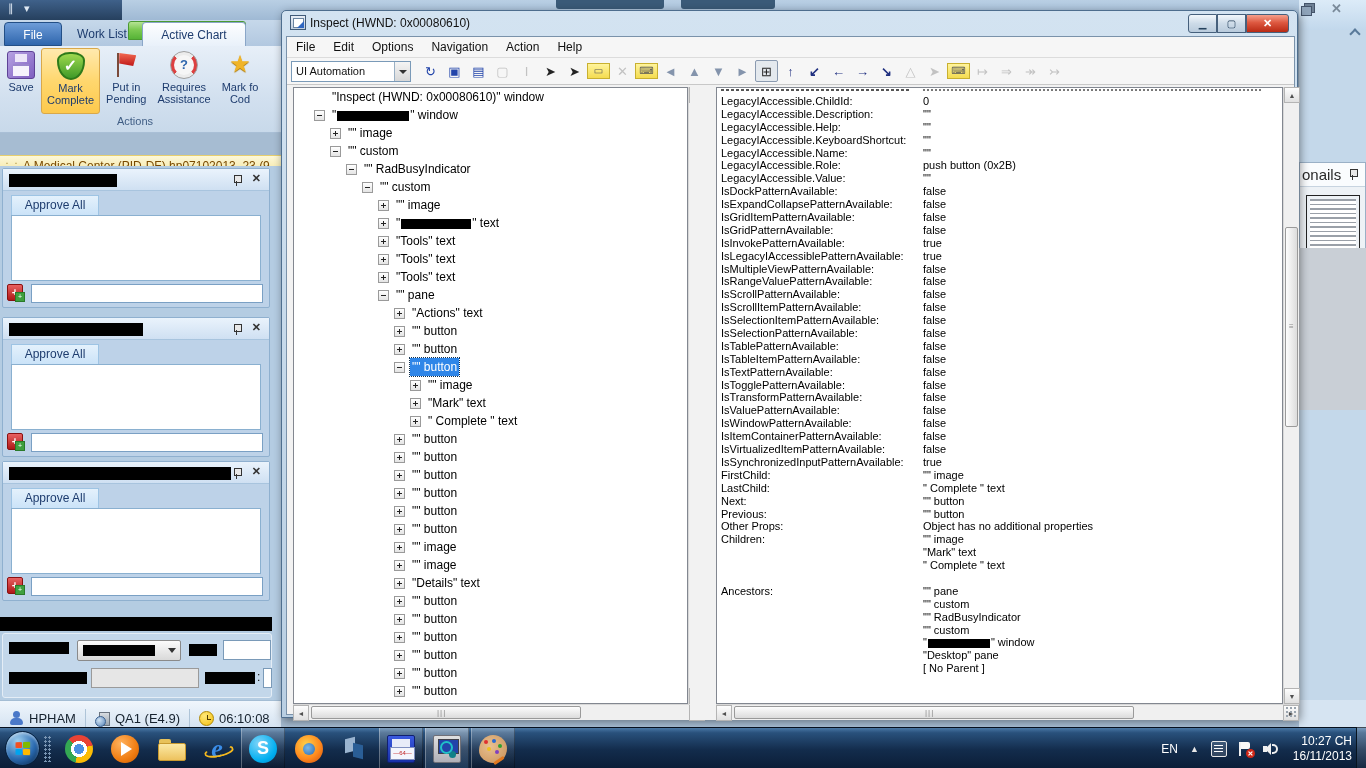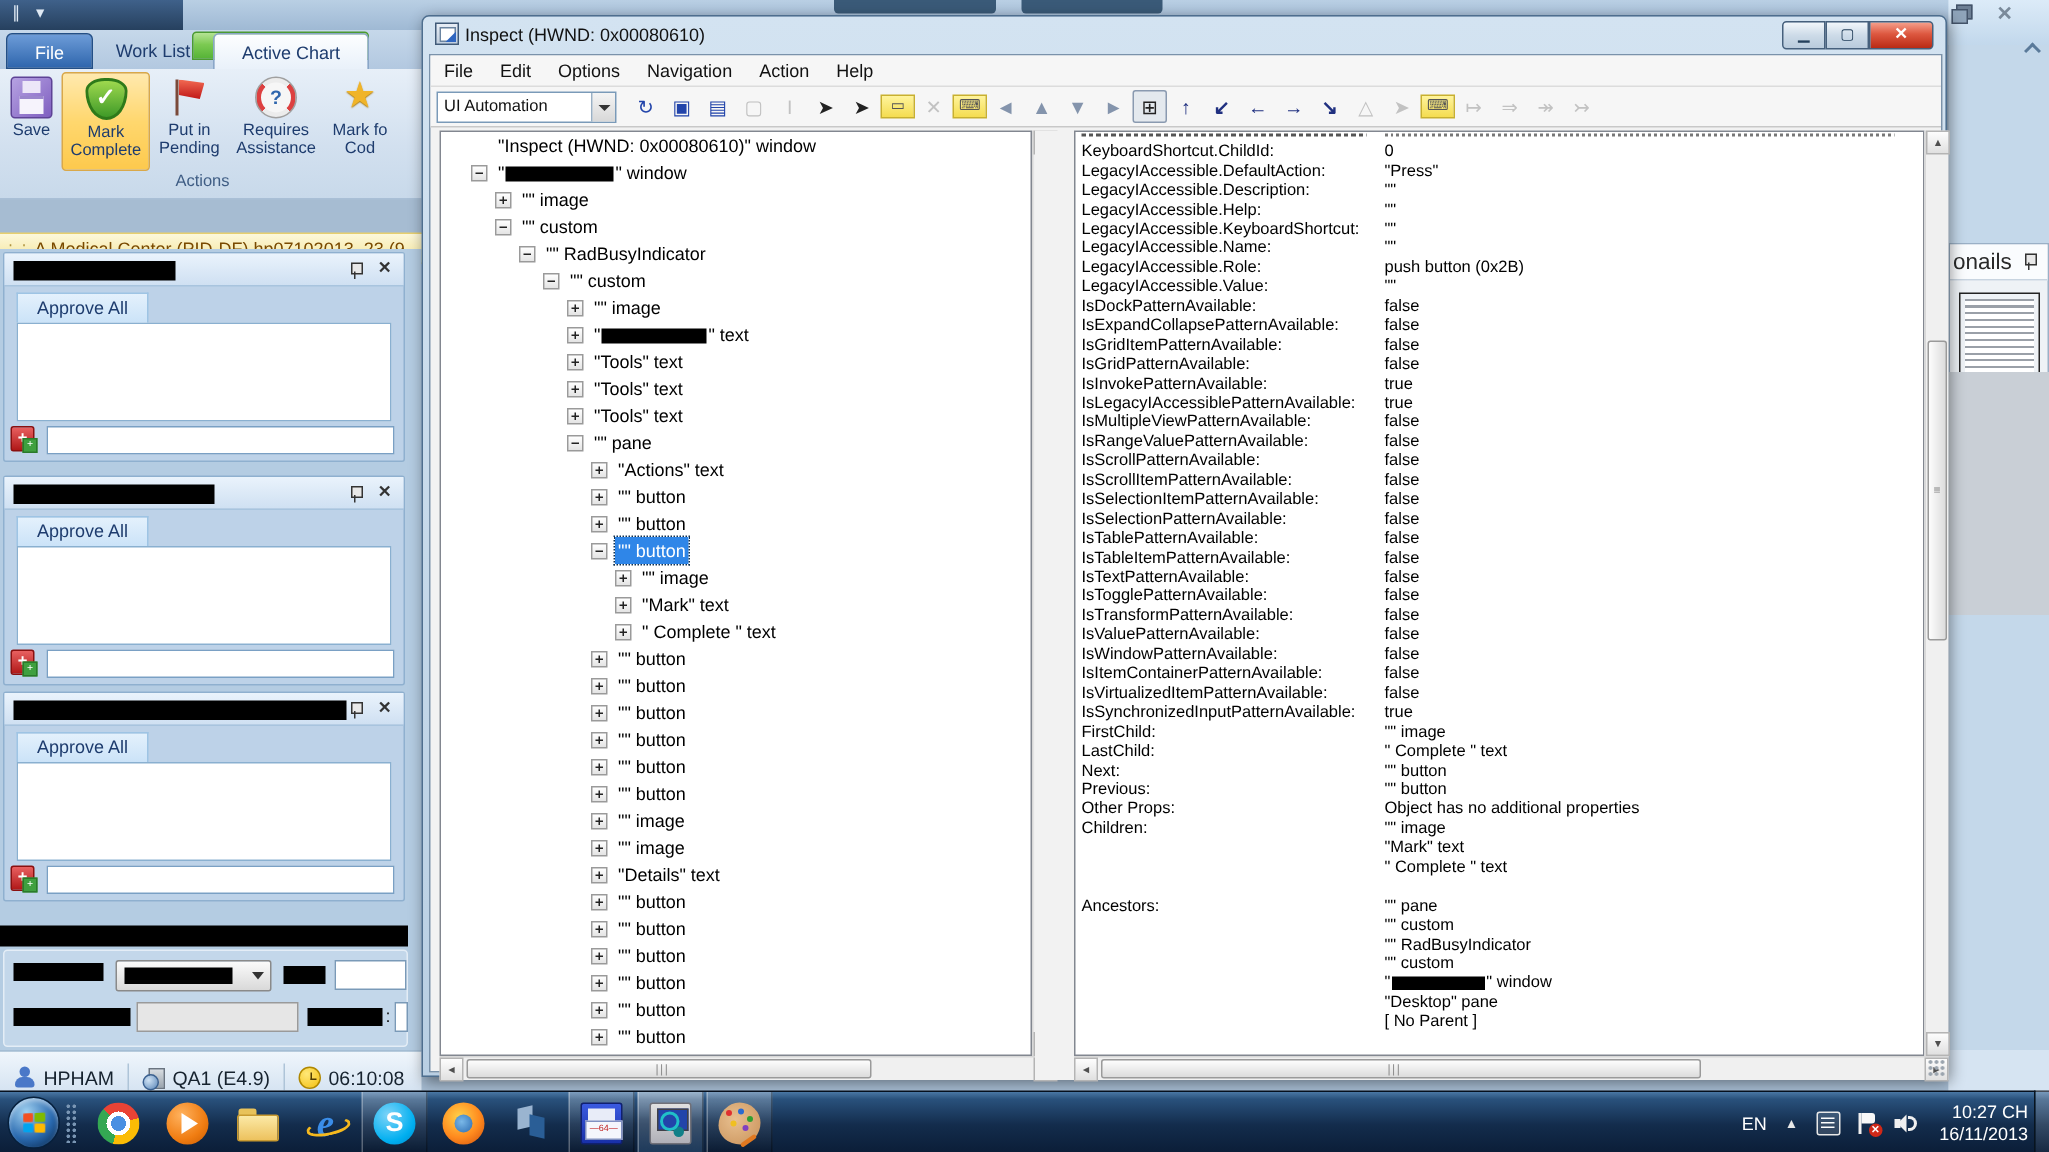--- a/index.html
+++ b/index.html
@@ -625,26 +625,22 @@
           </div>
         <div class="sb-arrow" style="right:0;top:0;">►</div>
       </div>
 
       <div id="splitter"></div>
 
       <div id="prop-pane">
         <div id="prop-rows">
             <div class="prow clipped"></div>
             <div class="prow">
-              <span class="plabel">KeyboardShortcut.ChildId:</span>
+              <span class="plabel">LegacyIAccessible.ChildId:</span>
               <span class="pvalue">0</span>
-            </div>
-            <div class="prow">
-              <span class="plabel">LegacyIAccessible.DefaultAction:</span>
-              <span class="pvalue">"Press"</span>
             </div>
             <div class="prow">
               <span class="plabel">LegacyIAccessible.Description:</span>
               <span class="pvalue">""</span>
             </div>
             <div class="prow">
               <span class="plabel">LegacyIAccessible.Help:</span>
               <span class="pvalue">""</span>
             </div>
             <div class="prow">

